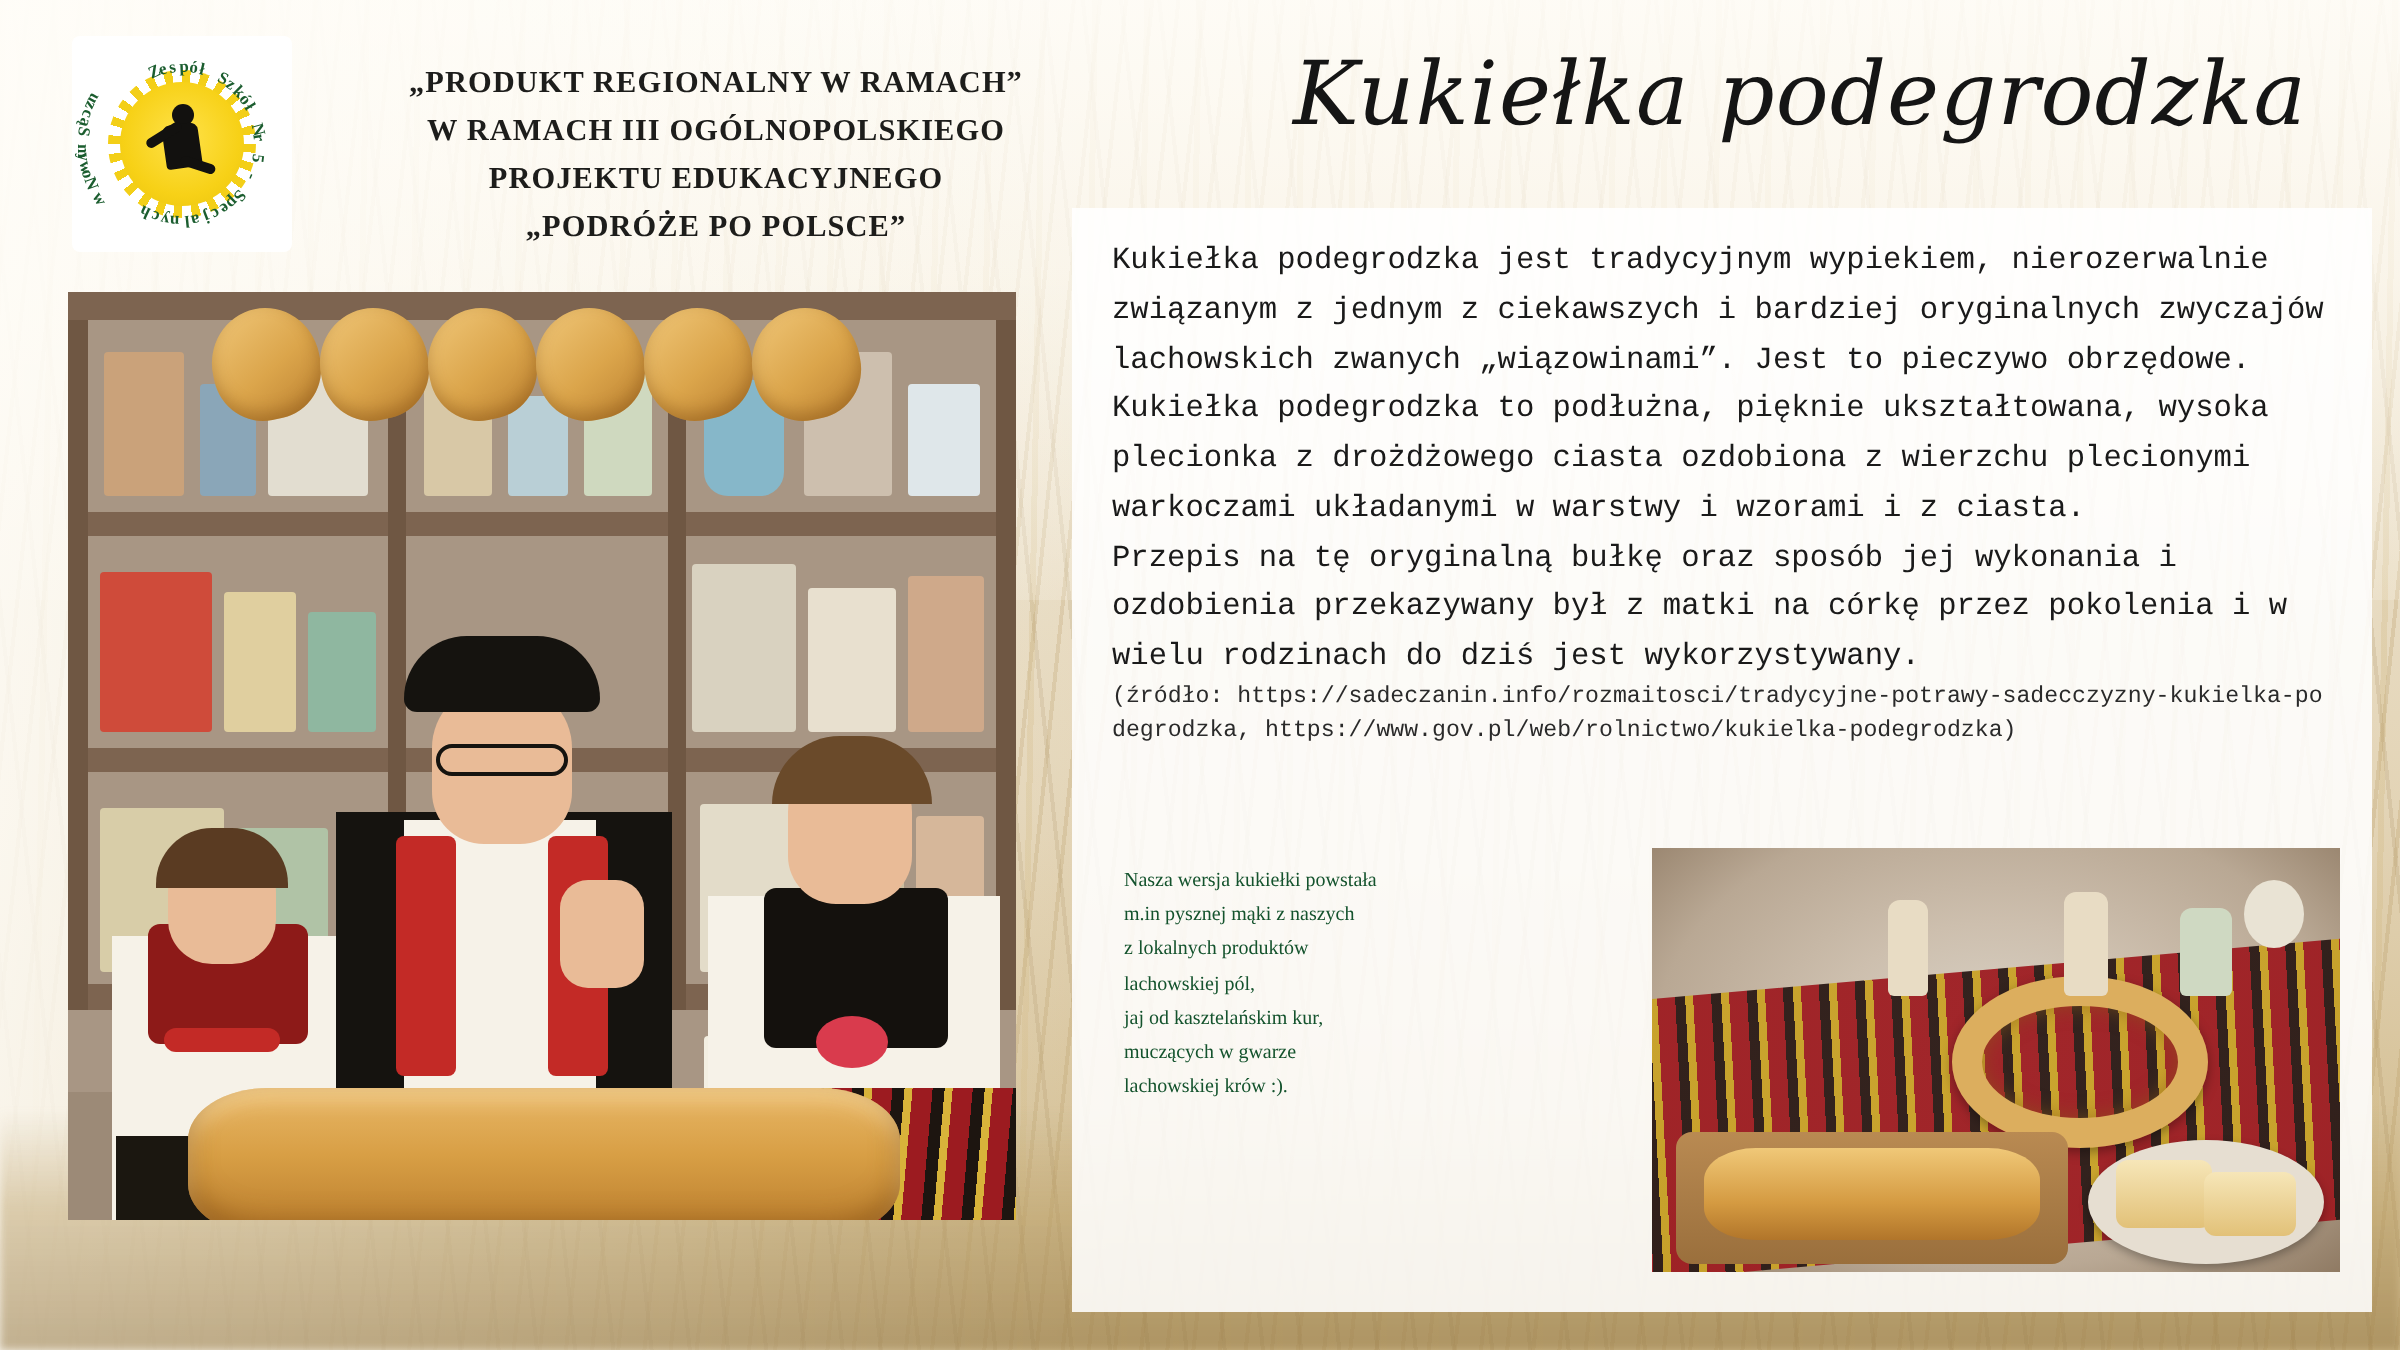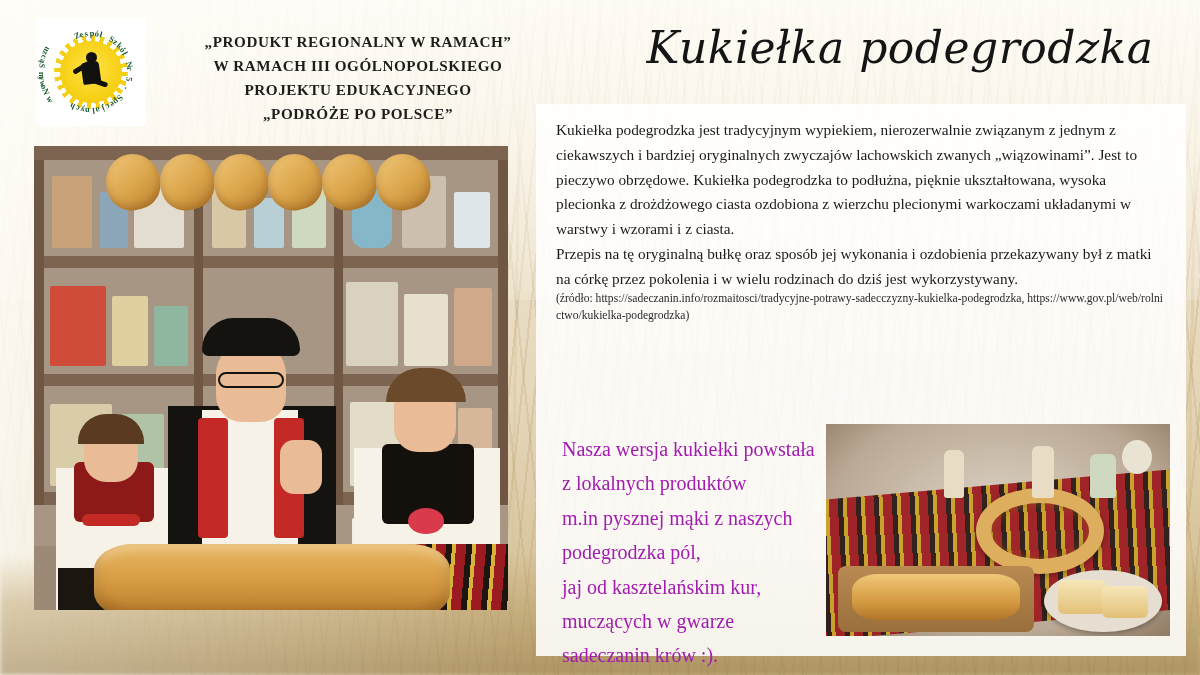--- a/index.html
+++ b/index.html
@@ -105,40 +105,40 @@
   }
 
   
   .panel {
     position: absolute; left: 536px; top: 104px;
     width: 650px; height: 552px;
     background: rgba(255,255,255,0.88);
   }
   .body-text {
     position: absolute; left: 556px; top: 118px; width: 610px;
-    font-family: Liberation Serif, serif;
+    font-family: Liberation Mono, monospace;
     font-size: 15.3px;
     line-height: 1.62;
     color: #1a1a1a;
     text-align: left;
   }
   .body-text p { margin: 0; }
   .source {
     margin-top: 4px;
     font-size: 11.6px;
     line-height: 1.45;
     color: #2a2a2a;
     word-break: break-all;
   }
   .note {
     position: absolute; left: 562px; top: 432px; width: 255px;
     font-family: "Liberation Serif", serif;
-    font-size: 20px;
+    font-size: 10px;
     line-height: 1.72;
-    color: #a21caf;
+    color: #14532d;
   }
 
   
   .photo-main {
     position: absolute; left: 34px; top: 146px;
     width: 474px; height: 464px;
     overflow: hidden;
     background: #2a2420;
   }
   .photo-small {
@@ -300,26 +300,26 @@
   <div class="panel"></div>
 
   <div class="body-text">
     <p>Kukiełka podegrodzka jest tradycyjnym wypiekiem, nierozerwalnie związanym z jednym z ciekawszych i bardziej oryginalnych zwyczajów lachowskich zwanych „wiązowinami”. Jest to pieczywo obrzędowe. Kukiełka podegrodzka to podłużna, pięknie ukształtowana, wysoka plecionka z drożdżowego ciasta ozdobiona z wierzchu plecionymi warkoczami układanymi w warstwy i wzorami i z ciasta.</p>
     <p>Przepis na tę oryginalną bułkę oraz sposób jej wykonania i ozdobienia przekazywany był z matki na córkę przez pokolenia i w wielu rodzinach do dziś jest wykorzystywany.</p>
     <p class="source">(źródło: https://sadeczanin.info/rozmaitosci/tradycyjne-potrawy-sadecczyzny-kukielka-podegrodzka, https://www.gov.pl/web/rolnictwo/kukielka-podegrodzka)</p>
   </div>
 
   <div class="note">
     <div>Nasza wersja kukiełki powstała</div>
+    <div>m.in pysznej mąki z naszych</div>
     <div>z lokalnych produktów</div>
-    <div>m.in pysznej mąki z naszych</div>
-    <div>podegrodzka pól,</div>
+    <div>lachowskiej pól,</div>
     <div>jaj od kasztelańskim kur,</div>
     <div>muczących w gwarze</div>
-    <div>sadeczanin krów :).</div>
+    <div>lachowskiej krów :).</div>
   </div>
 
   <div class="photo-main">
     <div class="shelf-bg"></div>
 
     <div class="shelf-panel" style="left:0;top:0;width:474px;height:400px;background:#a89684;"></div>
     <div class="shelf-wood" style="top:0;height:14px;"></div>
     <div class="shelf-wood" style="top:110px;height:12px;"></div>
     <div class="shelf-wood" style="top:228px;height:12px;"></div>
     <div class="shelf-wood" style="top:346px;height:13px;"></div>

